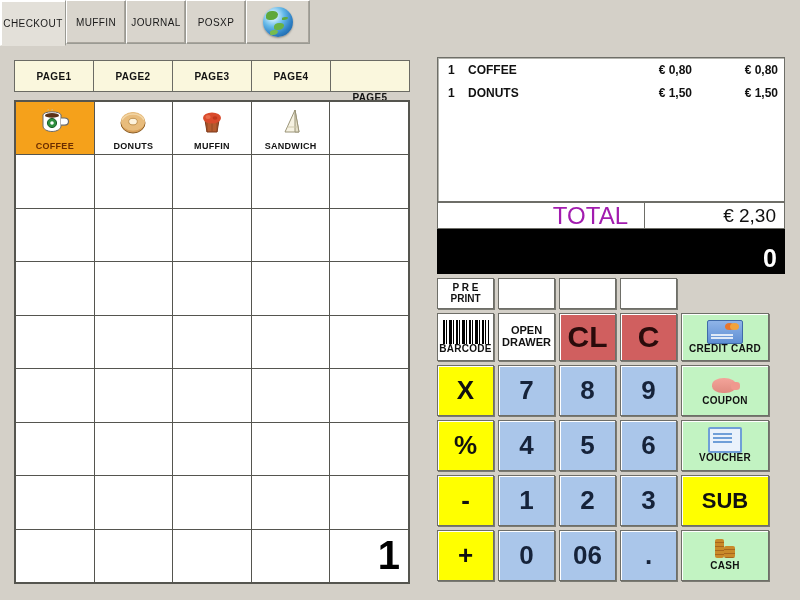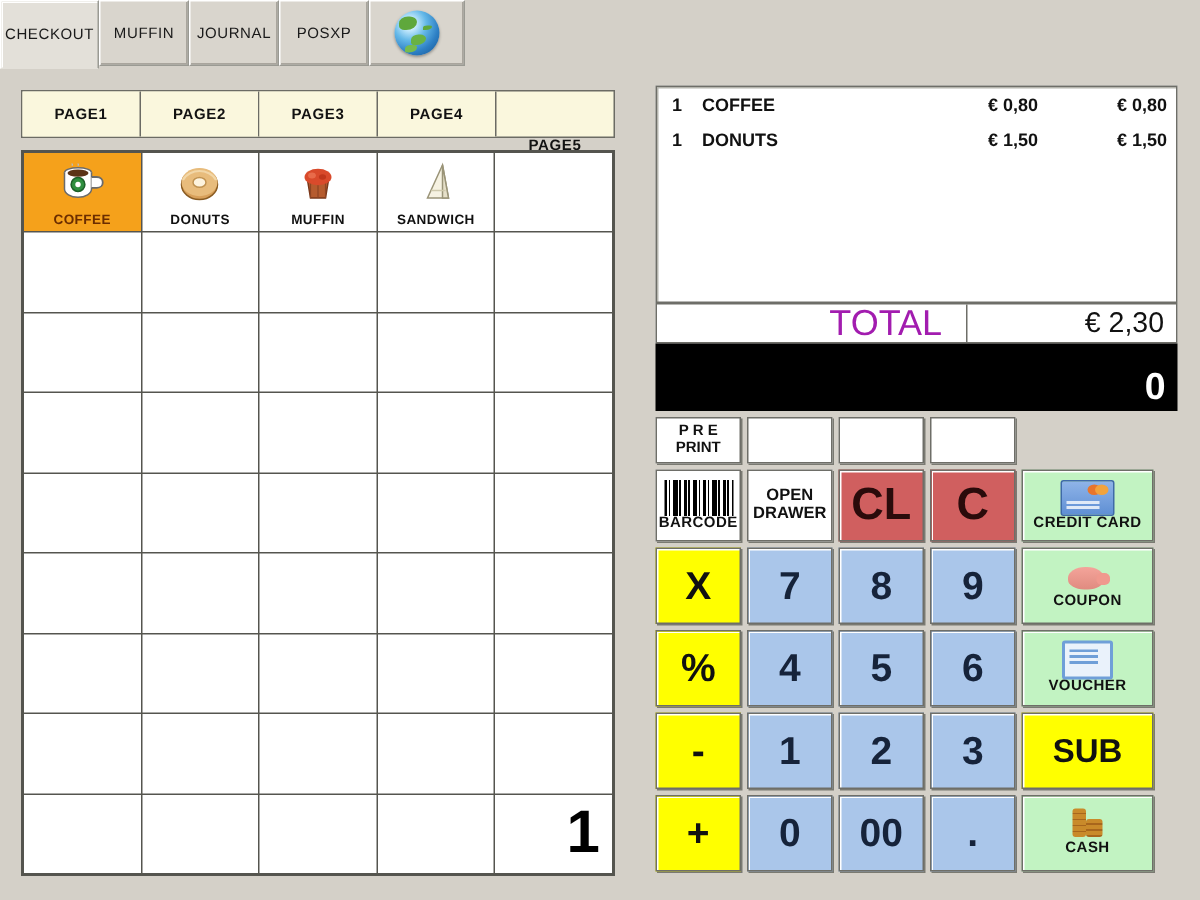--- a/index.html
+++ b/index.html
@@ -515,21 +515,21 @@
         </div>
       </div>
       <div class="krow">
         <div class="key k-num k-yellow">
           <div>+</div>
         </div>
         <div class="key k-num k-blue">
           <div>0</div>
         </div>
         <div class="key k-num k-blue">
-          <div>00</div>
+          <div>06</div>
         </div>
         <div class="key k-num k-blue">
           <div>.</div>
         </div>
         <div class="key k-num k-wide k-green">
           <div class="key-icon">
             <span class="coins"></span>
           </div>
           <div class="k-label">CASH</div>
         </div>

